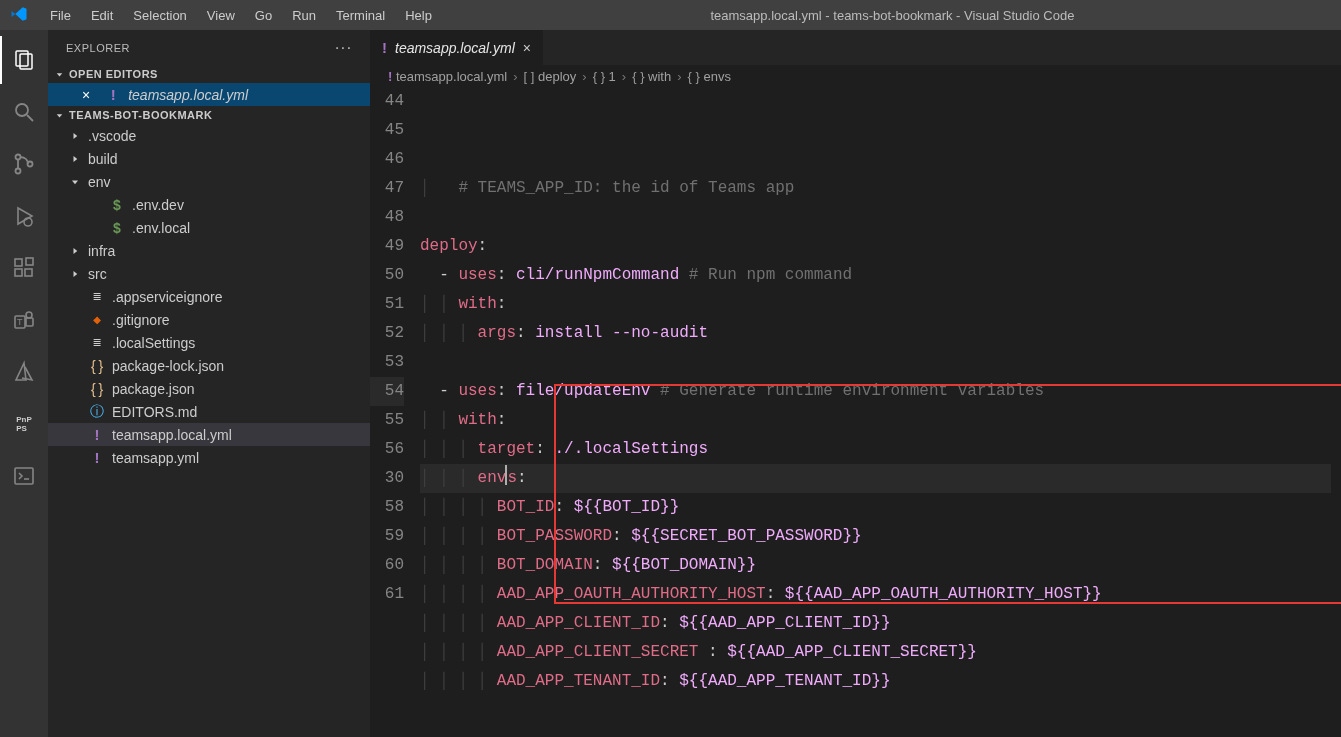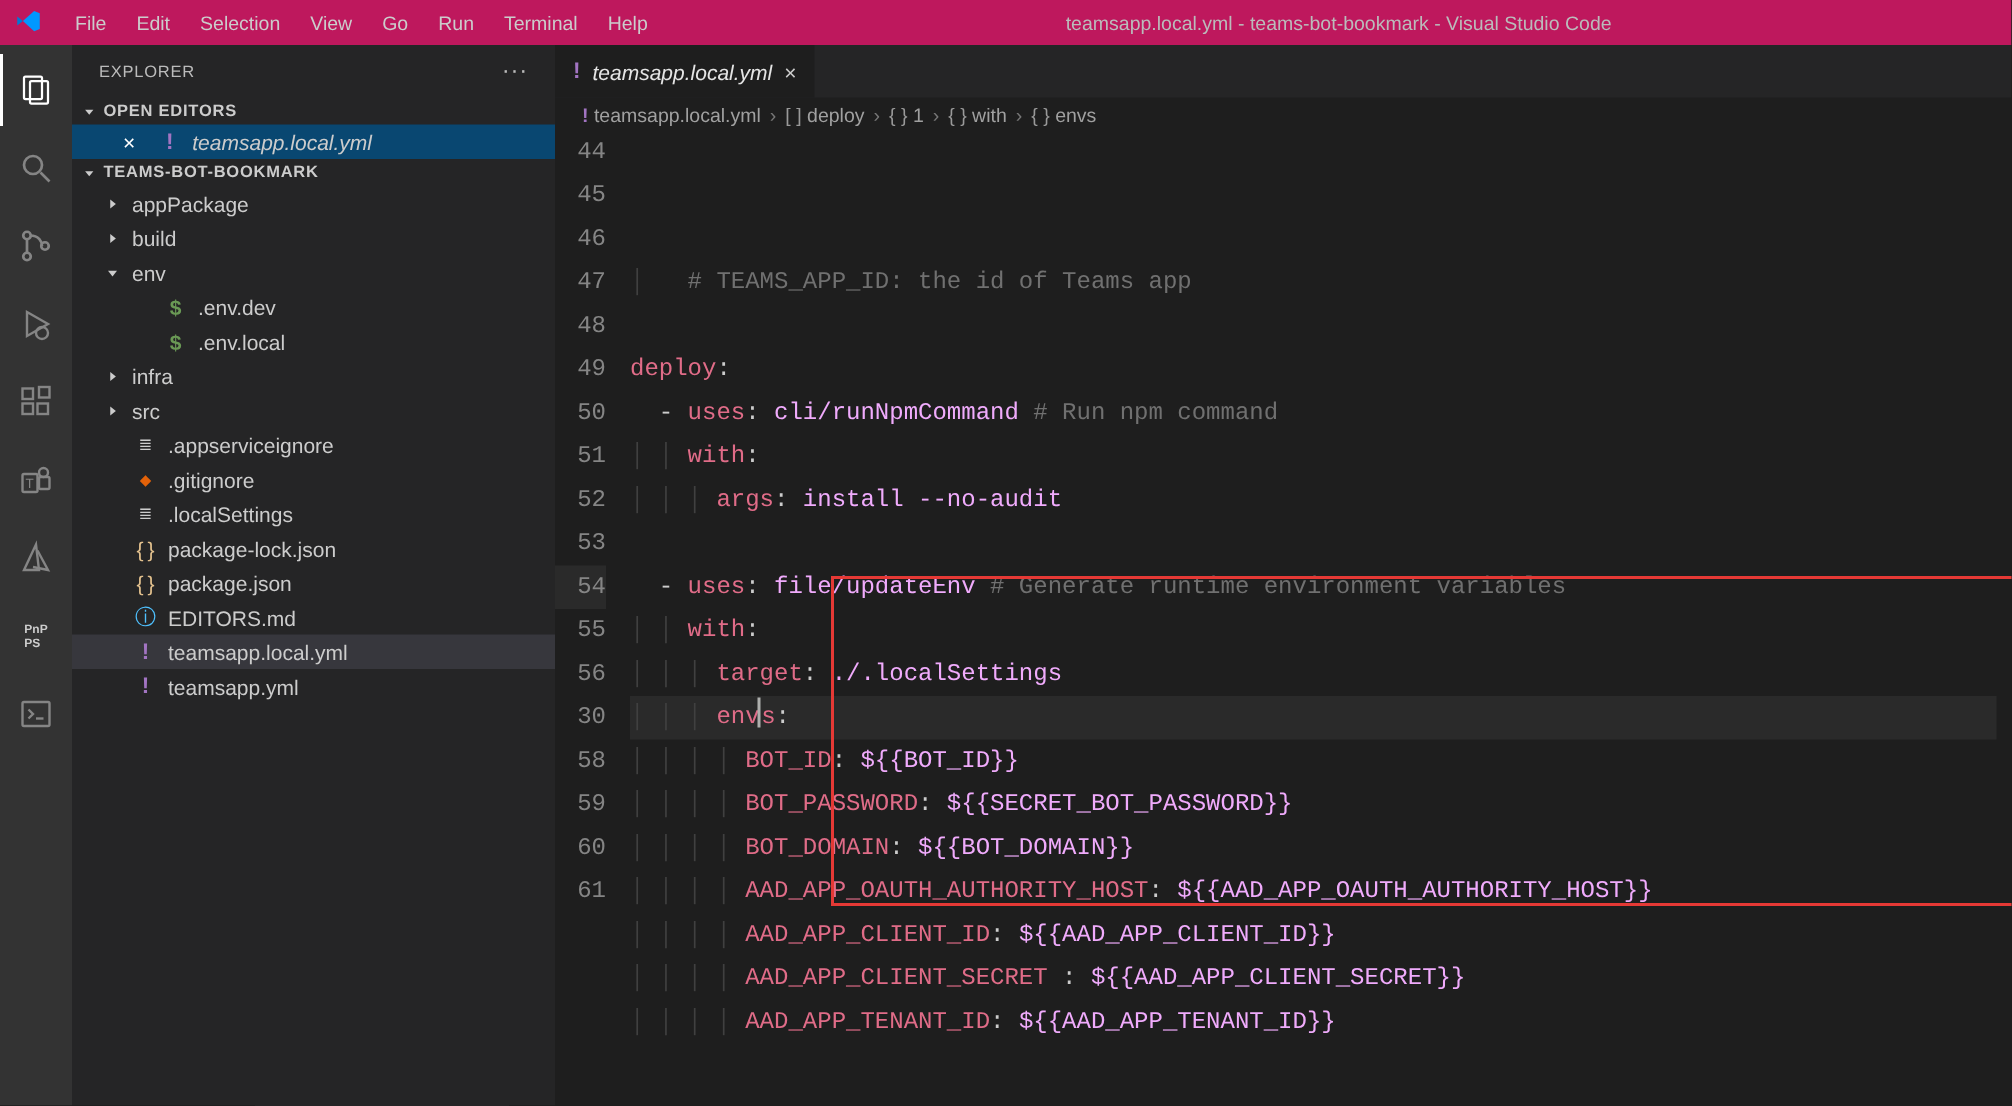--- a/index.html
+++ b/index.html
@@ -3,21 +3,21 @@
 <meta charset="utf-8">
 <style>
   * { margin:0; padding:0; box-sizing:border-box; }
   body {
     width:1341px; height:737px;
     background:#1e1e1e; color:#ccc;
     font-family:"Segoe UI",sans-serif; font-size:14px;
     overflow:hidden;
   }
   .titlebar {
-    height:30px; background:#be185d;
+    height:30px; background:#404040;
     display:flex; align-items:center; padding:0 10px;
     color:#ccc; font-size:13px; gap:18px;
   }
   .titlebar .logo svg { width:18px; height:18px; }
   .titlebar .menus { display:flex; gap:12px; }
   .titlebar .menus span { cursor:pointer; padding:2px 4px; }
   .titlebar .title { flex:1; text-align:center; color:#bbb; }
   .main { display:flex; height:calc(737px - 30px); }
   .activitybar {
     width:48px; background:#333333;
@@ -223,21 +223,21 @@
         </svg>
       <span>TEAMS-BOT-BOOKMARK</span>
     </div>
     <div class="tree" id="tree">
         <div class="tree-row d1">
           <span class="folder-twisty">
             <svg width="12" height="12" viewBox="0 0 16 16" fill="currentColor">
               <path d="M6 4 L11 8 L6 12 Z"></path>
             </svg>
           </span>
-          <span class="name">appPackage</span>
+          <span class="name">.vscode</span>
         </div>
         <div class="tree-row d1">
           <span class="folder-twisty">
             <svg width="12" height="12" viewBox="0 0 16 16" fill="currentColor">
               <path d="M6 4 L11 8 L6 12 Z"></path>
             </svg>
           </span>
           <span class="name">build</span>
         </div>
         <div class="tree-row d1">

